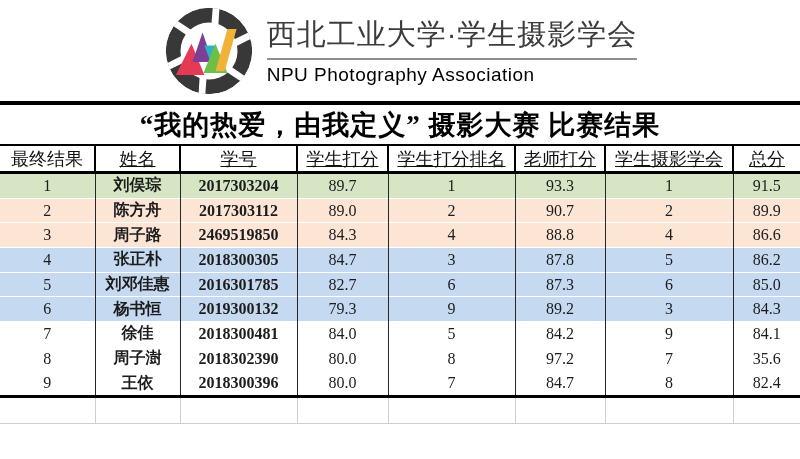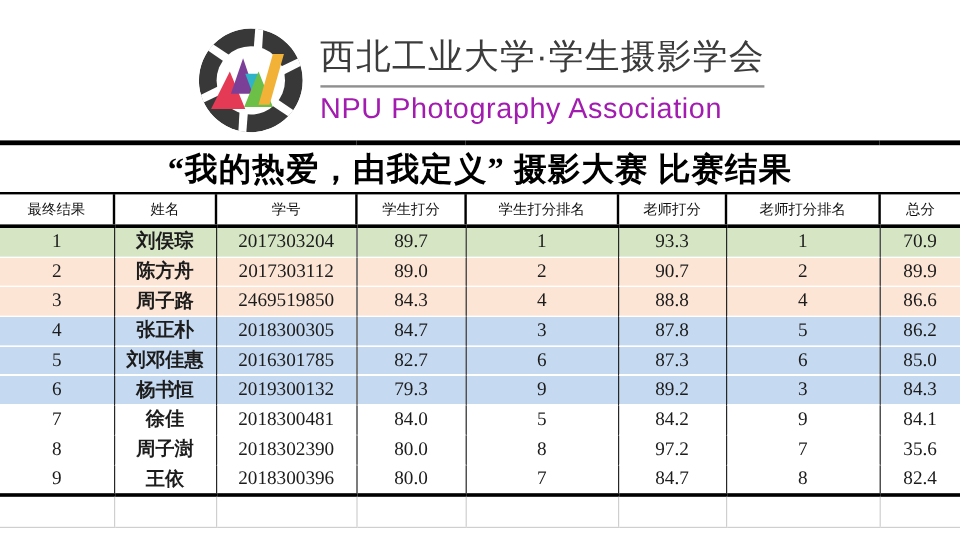--- a/index.html
+++ b/index.html
@@ -1,49 +1,49 @@
 <!DOCTYPE html>
 <html><head>
 <meta charset="utf-8">
 <style>
   html,body{margin:0;padding:0;background:#fff;}
   .page{width:800px;height:459px;background:#fff;overflow:hidden;
         font-family:"Liberation Sans","DejaVu Sans",sans-serif;}
 
   
-  .header{height:101px;display:flex;align-items:center;justify-content:center;gap:12px;margin-top:16px;}
+  .header{height:101px;display:flex;align-items:center;justify-content:center;gap:12px;}
   .logo{width:92px;height:92px;flex:0 0 auto;}
   .org{display:flex;flex-direction:column;}
   .org-cn{font-size:29px;color:#3c3c3c;letter-spacing:1px;white-space:nowrap;}
   .org-divider{height:2px;background:#8f8f8f;margin:3px 0 4px;}
-  .org-en{font-size:24px;color:#a21caf;letter-spacing:0.5px;white-space:nowrap;}
+  .org-en{font-size:19px;color:#000000;letter-spacing:0.5px;white-space:nowrap;}
 
   
   table.results{border-collapse:collapse;table-layout:fixed;width:800px;
         border-top:4px solid #000;padding-left:44px;}
   td,th{padding:0;margin:0;overflow:hidden;white-space:nowrap;text-align:center;}
 
   .title-cell{height:39px;border-bottom:2px solid #000;
         font-family:"Liberation Serif","DejaVu Serif",serif;
         font-weight:700;font-size:27px;color:#000;letter-spacing:1px;}
 
   thead th.colhead{height:25px;border-bottom:3px solid #000;
         font-family:"Liberation Serif","DejaVu Serif",serif;
-        font-weight:400;font-size:12px;color:#111;text-align:center;}
-  thead th.colhead + th.colhead{border-left:2px solid #000;}
+        font-weight:400;font-size:18px;color:#111;text-align:center;}
+  thead th.colhead + th.colhead{border-left:2px solid #000;text-decoration:underline;}
 
   tbody.data td{height:23.7px;font-size:16px;color:#1c1c1c;
         font-family:"Liberation Serif","DejaVu Serif",serif;}
   tbody.data td + td{border-left:1px solid #262626;}
   tbody.data tr + tr td{border-top:1px solid #fff;}
   tbody.data tr:last-child td{border-bottom:3px solid #000;}
   td.c-name{font-family:"Liberation Sans","DejaVu Sans",sans-serif;
         font-size:17px;font-weight:600;color:#000;margin-left:43px;}
   td.c-id{font-family:"Liberation Sans","DejaVu Sans",sans-serif;
-        font-size:17px;font-weight:400;color:#000;}
+        font-size:17px;font-weight:700;color:#000;}
 
   tr.empty td{height:25px;background:#fff;border-bottom:1px solid #cfcfcf;}
   tr.empty td + td{border-left:1px solid #cfcfcf;}
 </style>
 </head>
 <body>
 
 <div class="page">
 
   <div class="header">
@@ -92,34 +92,34 @@
       <tr>
         <td class="title-cell" colspan="8">“我的热爱，由我定义”  摄影大赛  比赛结果</td>
       </tr>
       <tr>
         <th class="colhead">最终结果</th>
         <th class="colhead">姓名</th>
         <th class="colhead">学号</th>
         <th class="colhead">学生打分</th>
         <th class="colhead">学生打分排名</th>
         <th class="colhead">老师打分</th>
-        <th class="colhead">老师打分排名</th>
+        <th class="colhead">学生摄影学会</th>
         <th class="colhead">总分</th>
       </tr>
     </thead>
     <tbody class="data">
         <tr style="background: rgb(214, 230, 197);">
           <td>1</td>
           <td class="c-name">刘俣琮</td>
           <td class="c-id">2017303204</td>
           <td>89.7</td>
           <td>1</td>
           <td>93.3</td>
           <td>1</td>
-          <td>70.9</td>
+          <td>91.5</td>
         </tr>
         <tr style="background: rgb(252, 229, 213);">
           <td>2</td>
           <td class="c-name">陈方舟</td>
           <td class="c-id">2017303112</td>
           <td>89.0</td>
           <td>2</td>
           <td>90.7</td>
           <td>2</td>
           <td>89.9</td>

